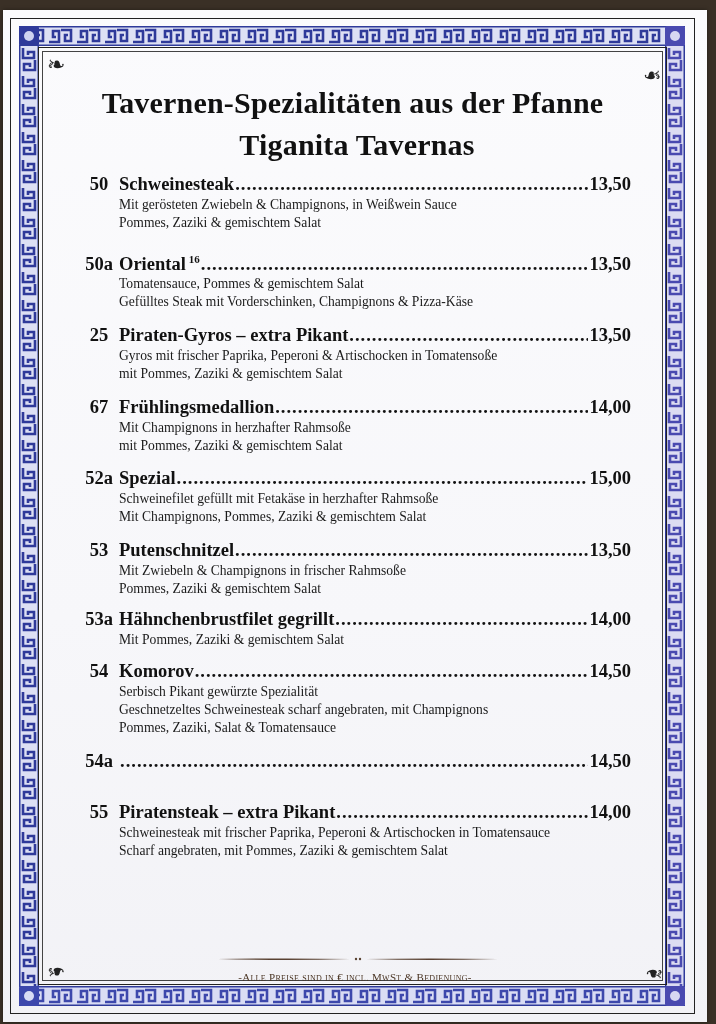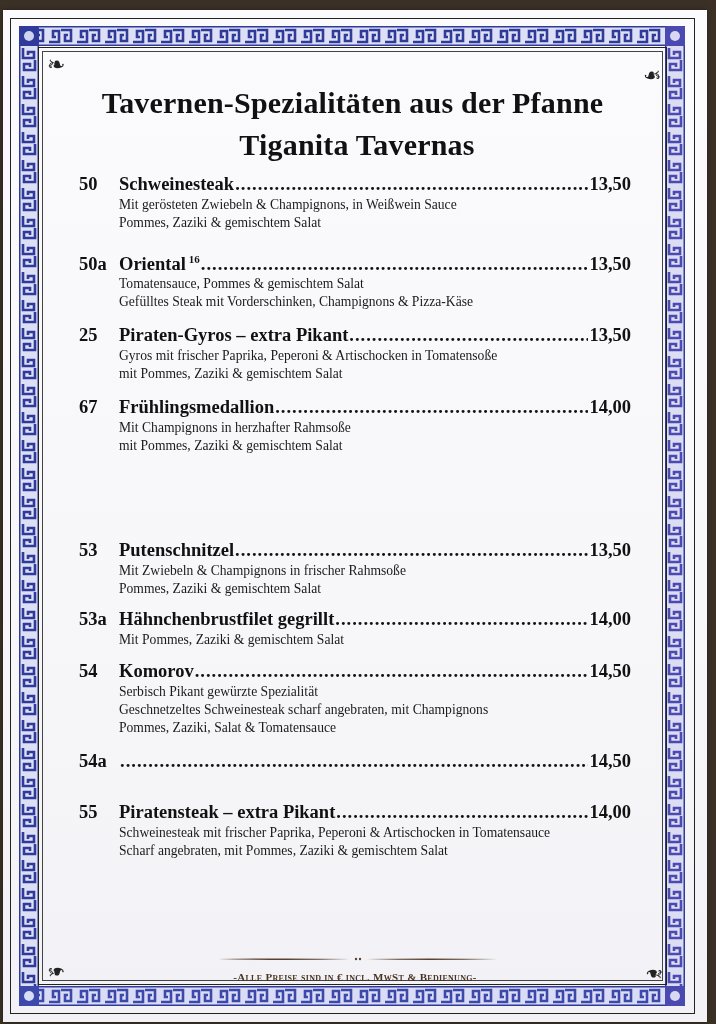--- a/index.html
+++ b/index.html
@@ -34,40 +34,40 @@
   .title {
     position: absolute; left: 0; right: 0; text-align: center;
     font-weight: bold; color: #111; font-size: 30px; letter-spacing: 0.2px;
   }
   .item {
     position: absolute; left: 76px; width: 552px; color: #111;
   }
   .item-head {
     display: flex; align-items: baseline; font-weight: bold; font-size: 18.5px; height: 22px;
   }
-  .item-num { width: 40px; flex: none; }
+  .item-num { width: 40px; flex: none; text-align: center; }
   .item-name { flex: none; white-space: nowrap; }
   .item-name sup { font-size: 11px; margin-left: 3px; }
   .item-dots {
     flex: 1; overflow: hidden; white-space: nowrap; letter-spacing: 1px;
     margin: 0 1px;
   }
   .item-dots::after {
     content: "........................................................................................................................................";
   }
   .item-price { flex: none; }
   .item-desc {
     margin-left: 40px; font-size: 13.6px; line-height: 18px; color: #1a1a1a;
   }
   .footer-orn {
     position: absolute; left: 205px; top: 946px; width: 300px; height: 6px;
   }
   .footer-text {
     position: absolute; left: 0; right: 0; top: 961px; text-align: center;
-    font-size: 11px; color: #4a3524; font-variant: small-caps; letter-spacing: 0.3px; font-weight: bold;
+    font-size: 11px; color: #4a3524; font-variant: small-caps; letter-spacing: 0.3px;
   }
 </style>
 </head>
 <body>
 
 <div class="paper">
   <div class="outer-line"></div>
 
   <div class="meander-h" style="left:16px; top:16px; width:666px; height:20px;">
     <svg width="666" height="20" viewBox="0 0 666 20">
@@ -191,20 +191,32 @@
       <span class="item-name">Frühlingsmedallion</span>
       <span class="item-dots"></span>
       <span class="item-price">14,00</span>
     </div>
     <div class="item-desc">
       <div>Mit Champignons in herzhafter Rahmsoße</div>
       <div>mit Pommes, Zaziki &amp; gemischtem Salat</div>
     </div>
   </div>
 
+  <div class="item" style="top:458px;">
+    <div class="item-head">
+      <span class="item-num">52a</span>
+      <span class="item-name">Spezial</span>
+      <span class="item-dots"></span>
+      <span class="item-price">15,00</span>
+    </div>
+    <div class="item-desc">
+      <div>Schweinefilet gefüllt mit Fetakäse in herzhafter Rahmsoße</div>
+      <div>Mit Champignons, Pommes, Zaziki &amp; gemischtem Salat</div>
+    </div>
+  </div>
 
   <div class="item" style="top:530px;">
     <div class="item-head">
       <span class="item-num">53</span>
       <span class="item-name">Putenschnitzel</span>
       <span class="item-dots"></span>
       <span class="item-price">13,50</span>
     </div>
     <div class="item-desc">
       <div>Mit Zwiebeln &amp; Champignons in frischer Rahmsoße</div>

